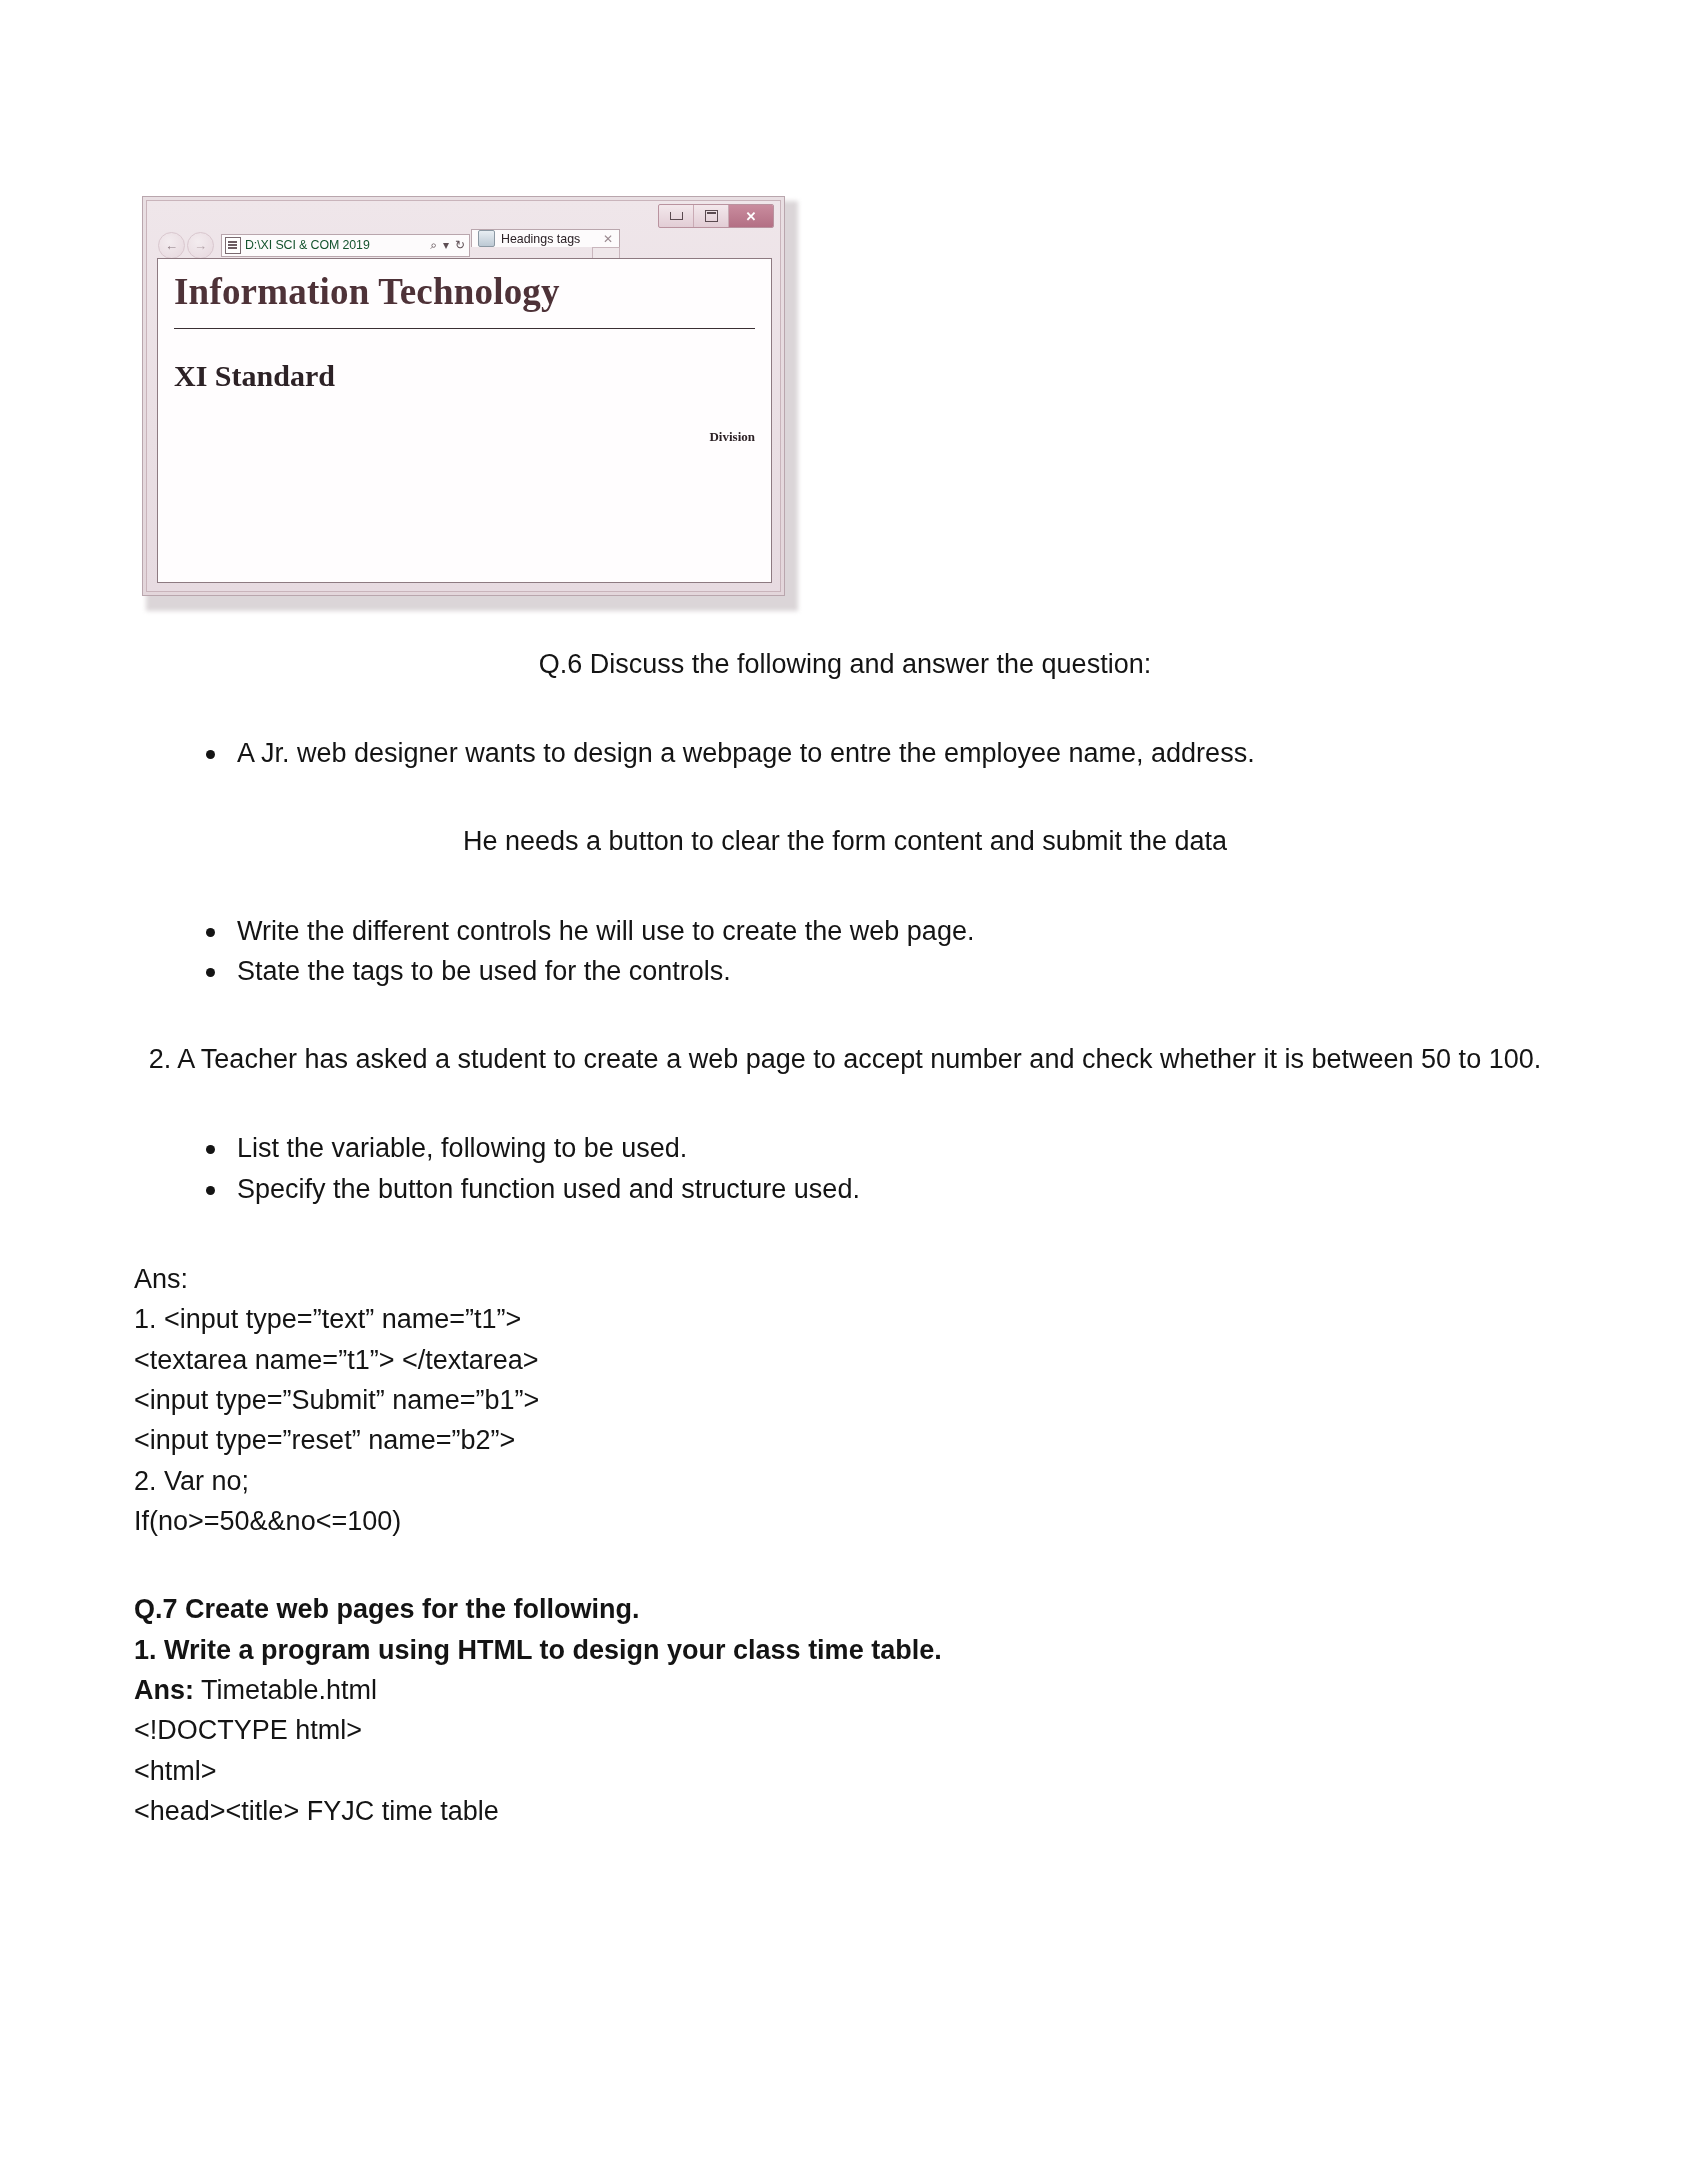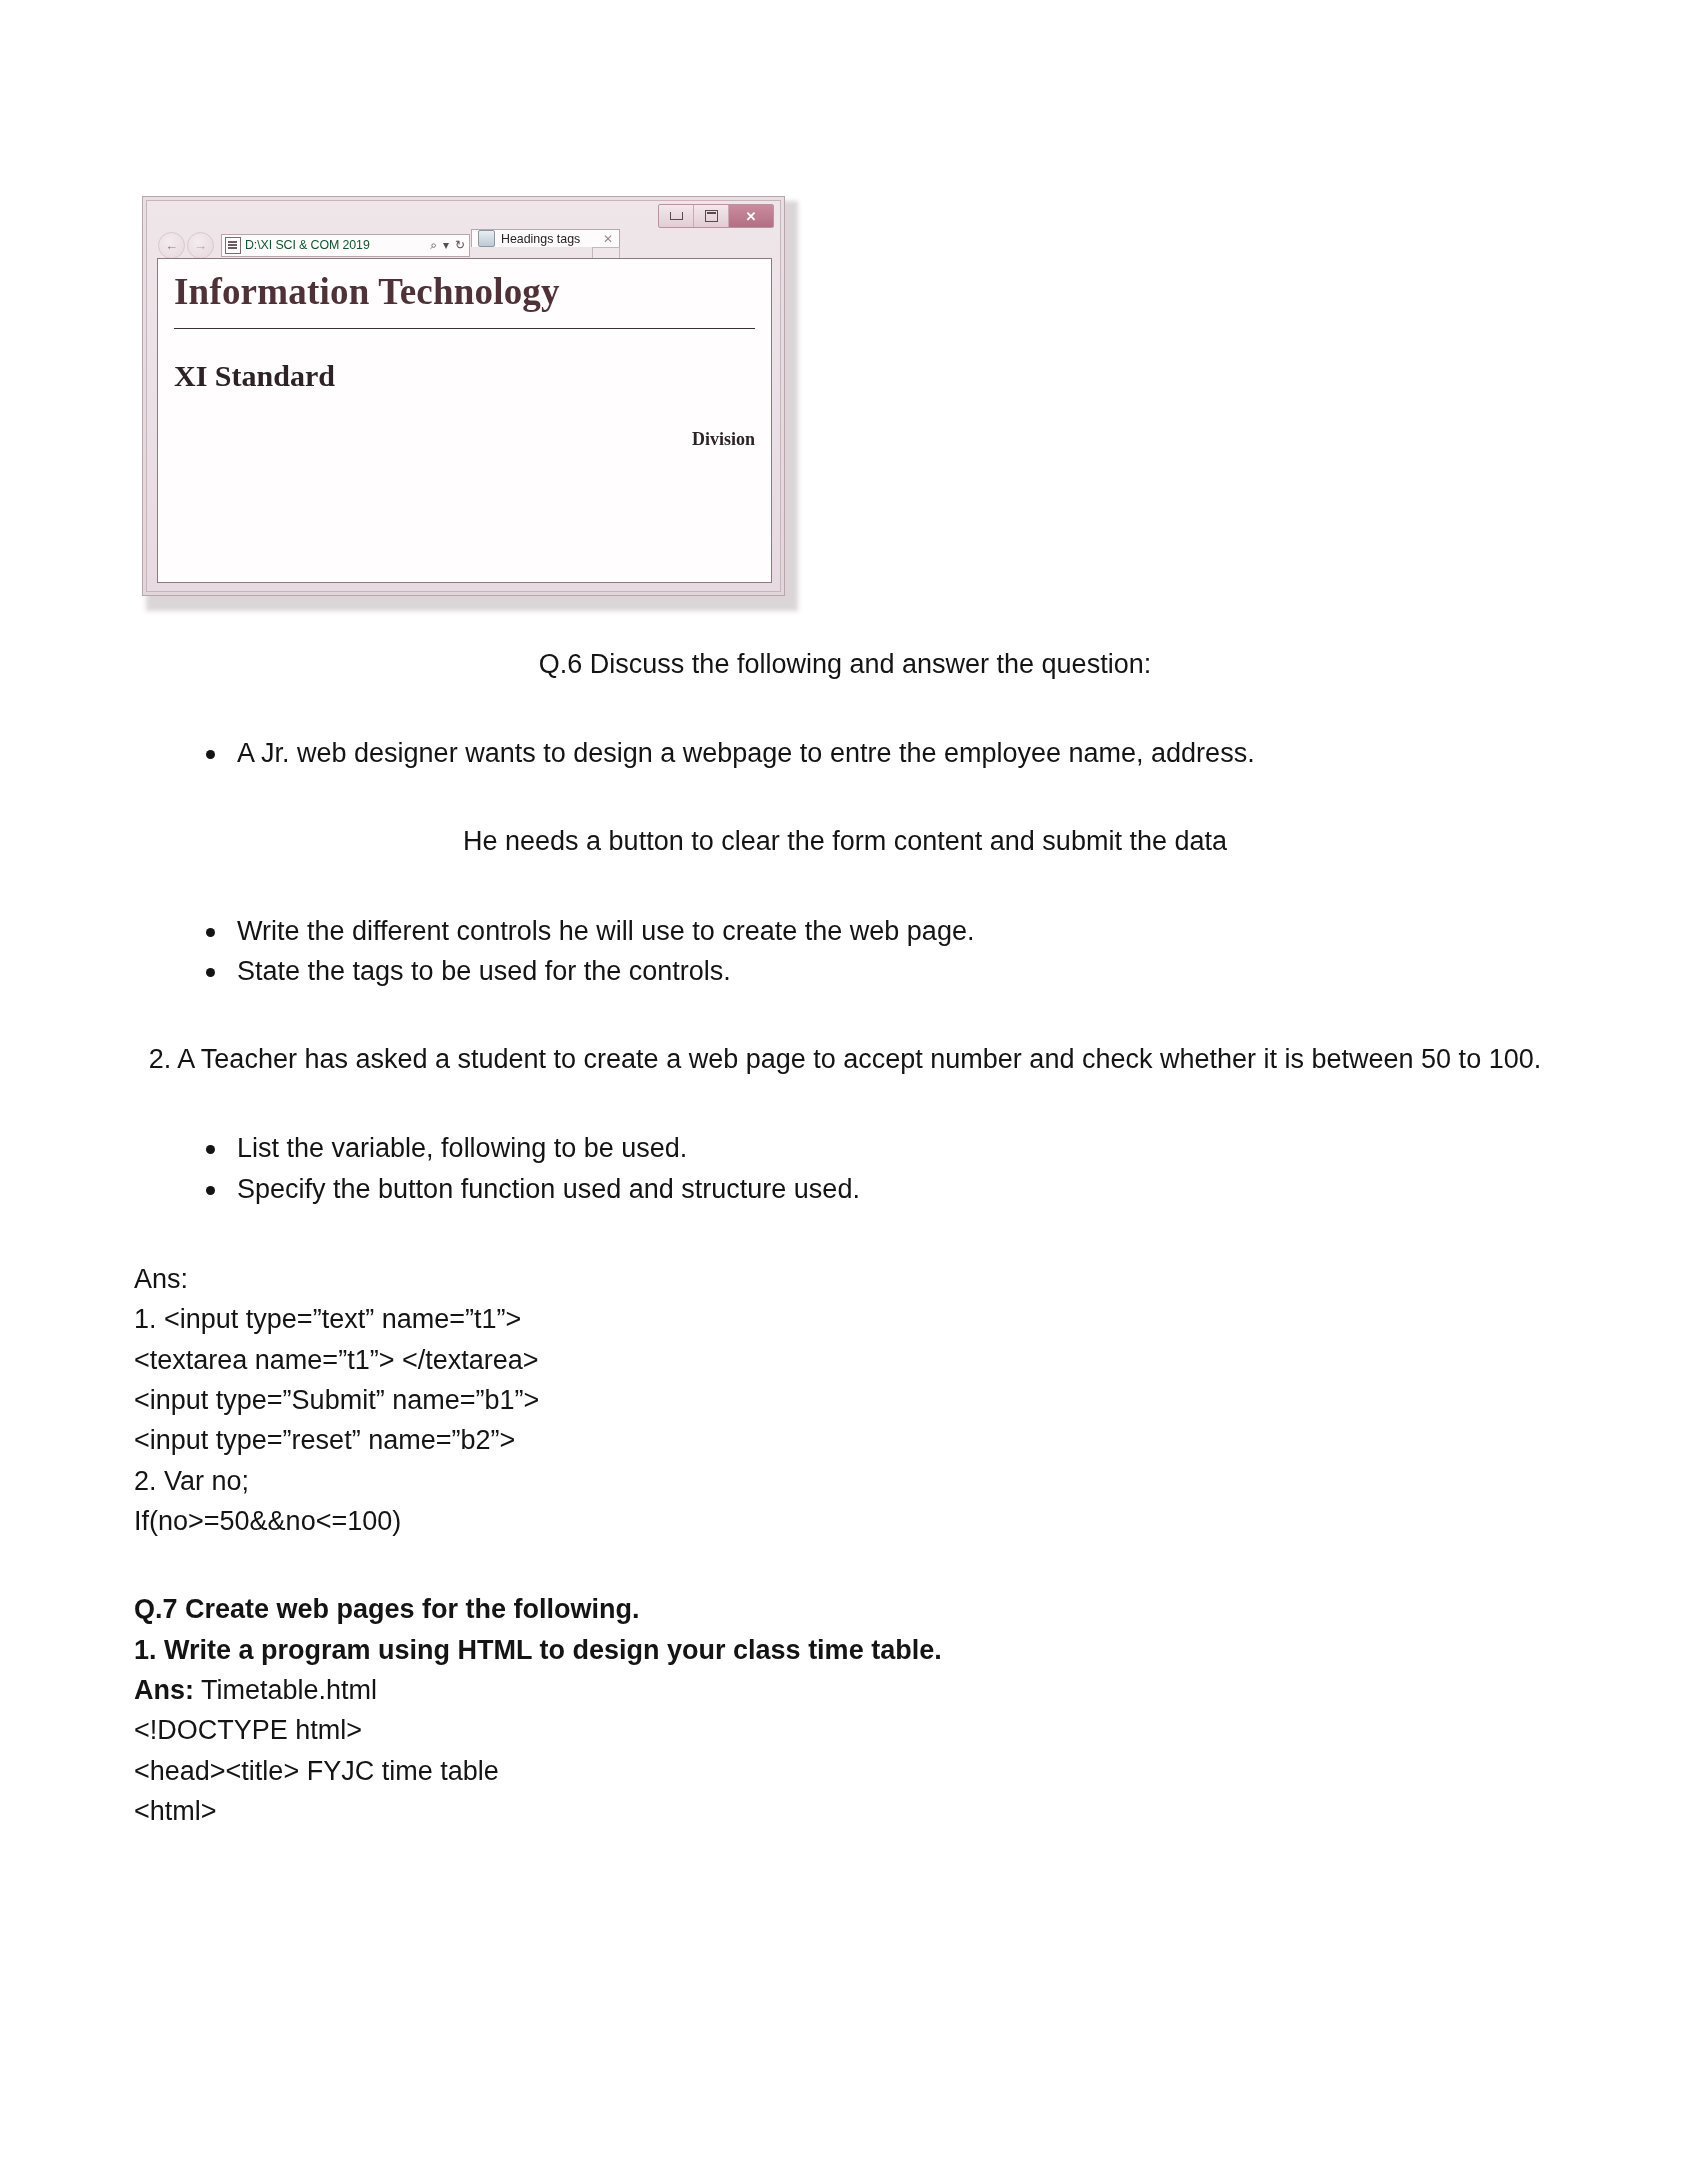--- a/index.html
+++ b/index.html
@@ -267,21 +267,21 @@
   .vp-h2 {
     font-family: "Liberation Serif", serif;
     font-weight: bold;
     font-size: 30px;
     color: #2d2226;
     margin: 30px 0 0 0;
   }
   .vp-h3 {
     font-family: "Liberation Serif", serif;
     font-weight: bold;
-    font-size: 18px;
+    font-size: 13px;
     color: #2d2226;
     text-align: right;
     margin: 36px 0 0 0;
   }
 
   
   .body-text {
     position: absolute;
     left: 132px;
     top: 645px;
@@ -430,19 +430,19 @@
     <p class="codeline">&lt;input type=”reset” name=”b2”&gt;</p>
     <p class="codeline">2. Var no;</p>
     <p class="codeline">If(no&gt;=50&amp;&amp;no&lt;=100)</p>
 
     <div class="gap-lg"></div>
 
     <p class="codeline bold">Q.7 Create web pages for the following.</p>
     <p class="codeline bold">1. Write a program using HTML to design your class time table.</p>
     <p class="codeline"><span class="bold">Ans:</span> <span>Timetable.html</span></p>
     <p class="codeline">&lt;!DOCTYPE html&gt;</p>
+    <p class="codeline">&lt;html&gt;</p>
     <p class="codeline">&lt;head&gt;&lt;title&gt; FYJC time table</p>
-    <p class="codeline">&lt;html&gt;</p>
 
   </div>
 
 </div>
 
 
 </body></html>

